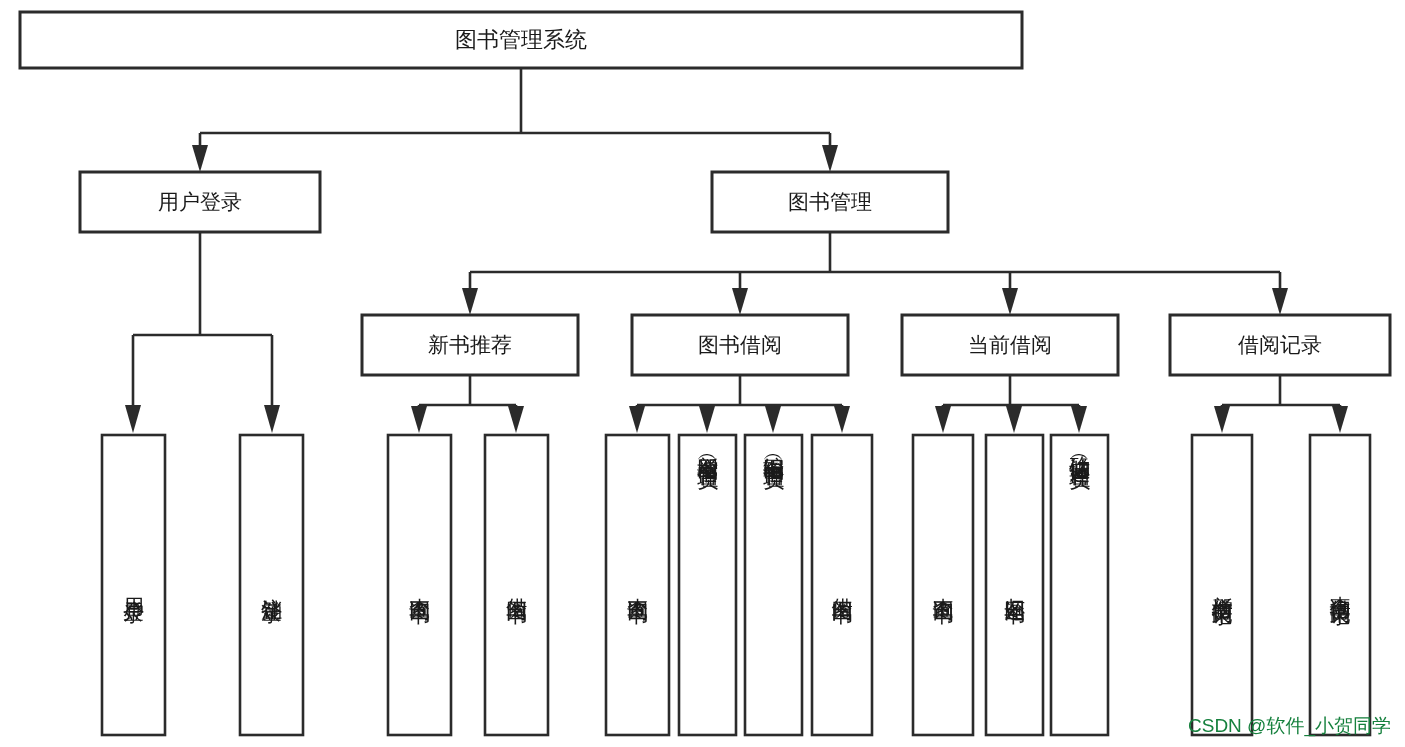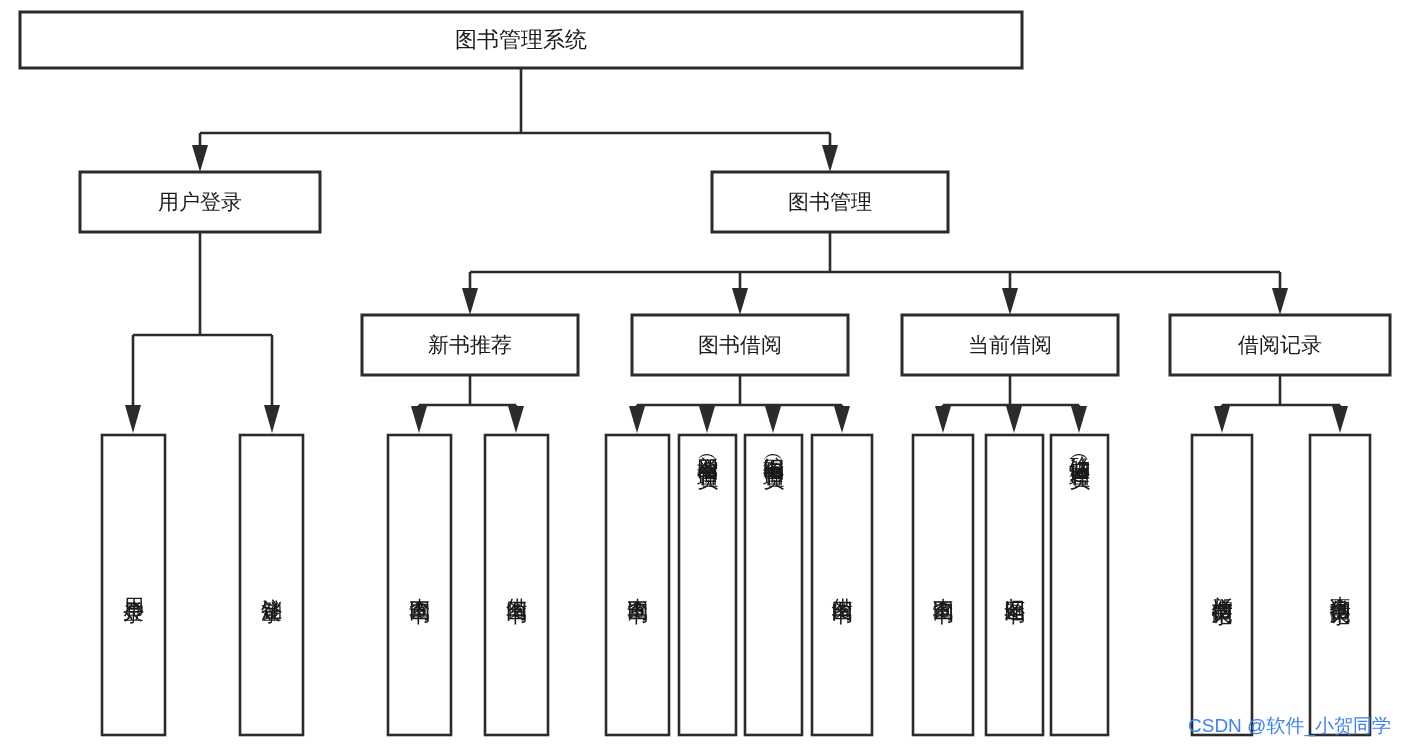--- a/index.html
+++ b/index.html
@@ -79,21 +79,21 @@
     justify-content: flex-start;
     padding-top: 4px;
     box-sizing: border-box;
   }
   .watermark {
     position: absolute;
     left: 1188px;
     top: 713px;
     font-family: "Liberation Sans", "DejaVu Sans", sans-serif;
     font-size: 19px;
-    color: #3b82f6;
+    color: #15803d;
     white-space: nowrap;
     pointer-events: none;
   }
 </style>
 </head>
 <body>
 
 <div id="diagram-root">
 
   <svg class="diagram-canvas" viewBox="0 0 1405 747">

